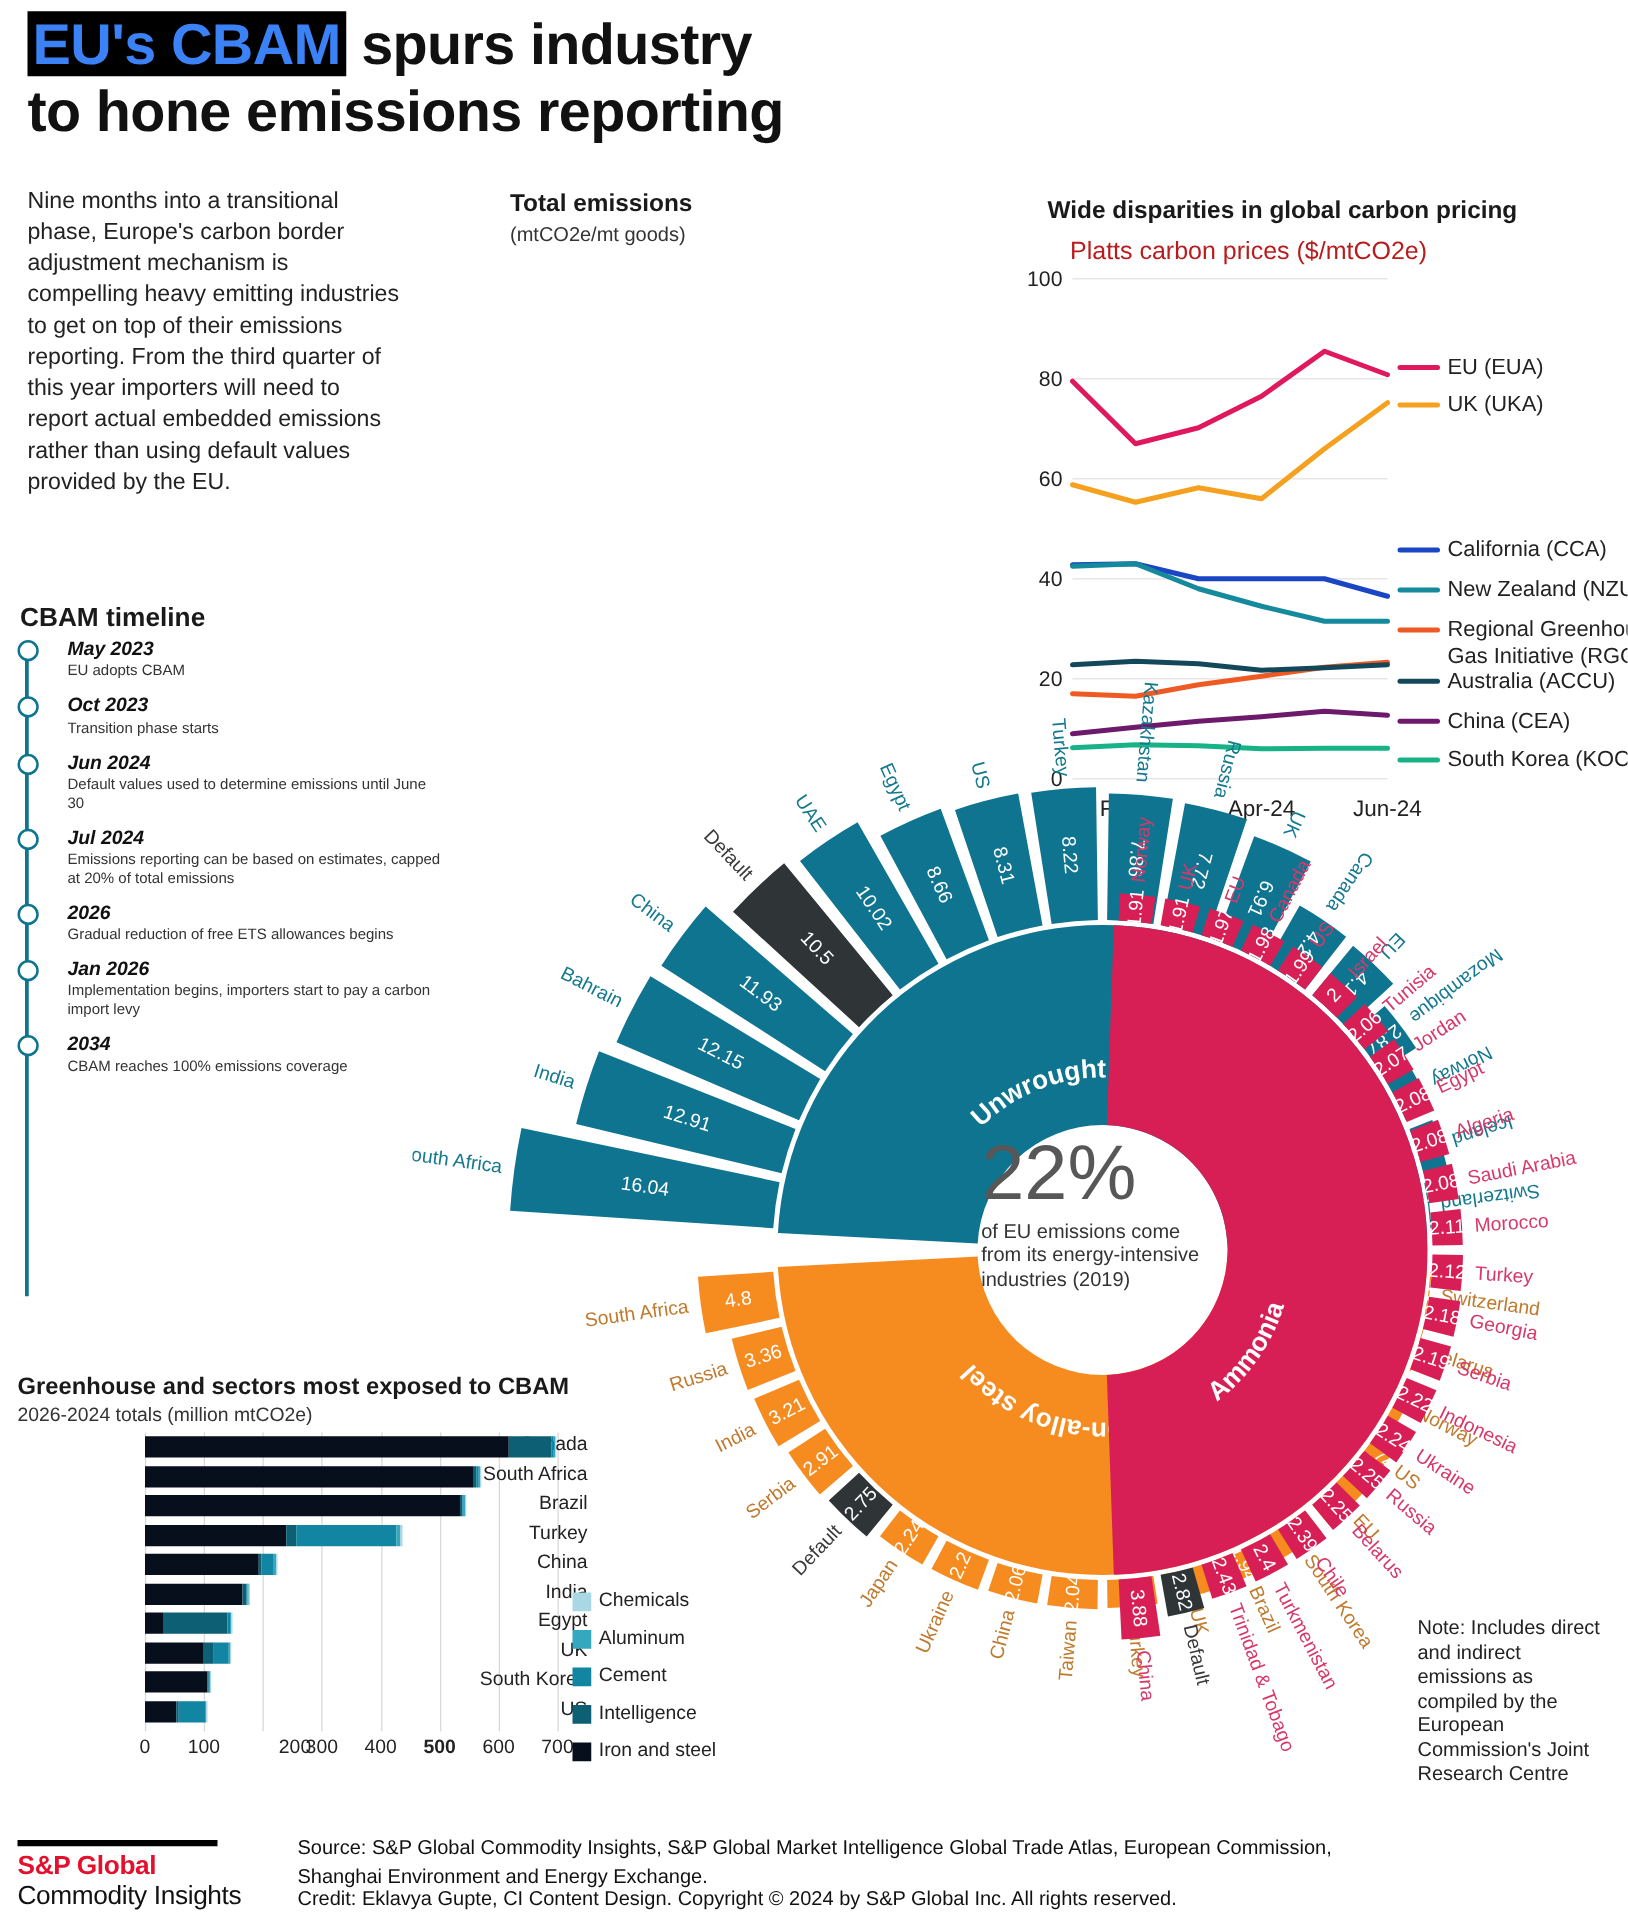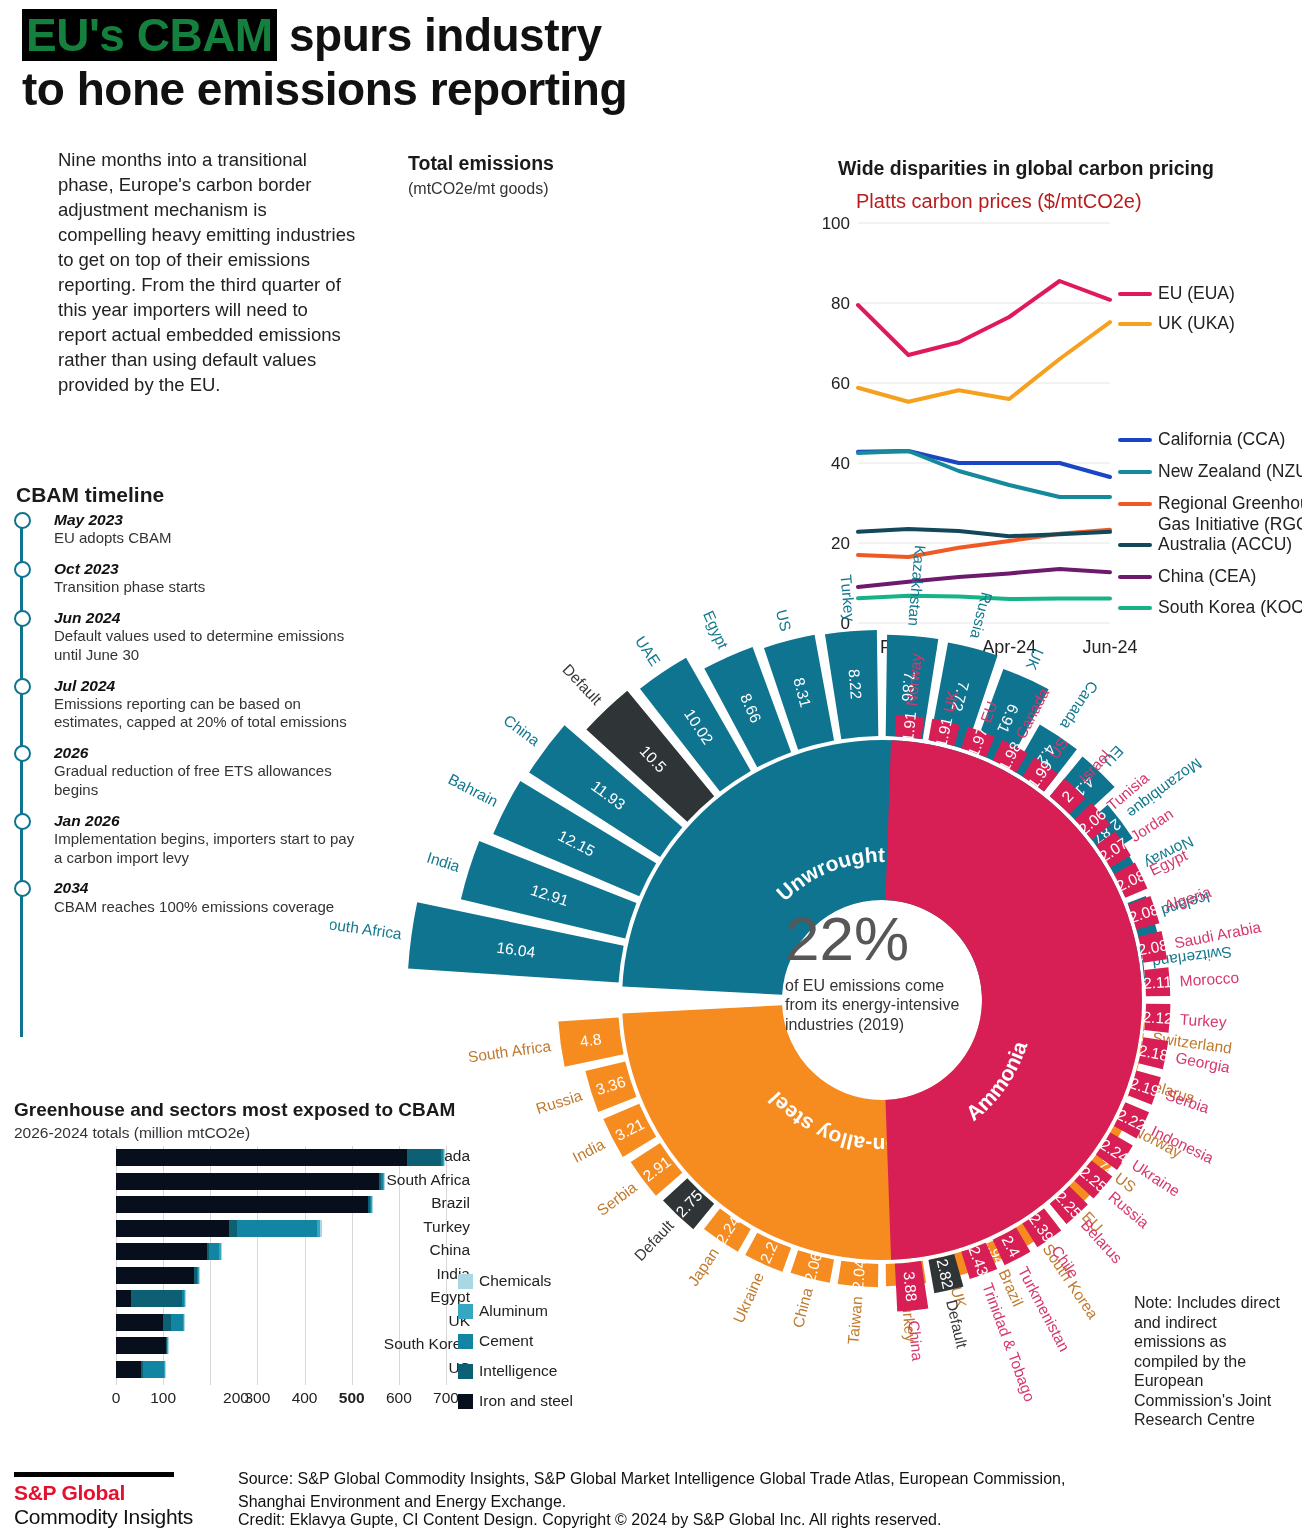--- a/index.html
+++ b/index.html
@@ -2,35 +2,35 @@
 <html><head>
 <meta charset="utf-8">
 <style>
   html,body{margin:0;padding:0;background:#ffffff;}
   body{width:1302px;height:1536px;position:relative;overflow:hidden;
        font-family:"Liberation Sans","DejaVu Sans",sans-serif;color:#1a1a1a;}
   .abs{position:absolute;}
 
   
   #title{left:22px;top:8px;width:1000px;font-size:46px;font-weight:700;line-height:1.18;letter-spacing:-0.5px;}
-  #title .hl{background:#000;color:#15803d;padding:0 4px;}
+  #title .hl{background:#000;color:#3b82f6;padding:0 4px;}
   #title .rest{color:#111;}
 
   
-  #intro{left:22px;top:148px;width:300px;font-size:18.5px;line-height:1.35;color:#222;margin-left:36px;}
+  #intro{left:22px;top:148px;width:300px;font-size:18.5px;line-height:1.35;color:#222;}
 
   
   #tl-title{left:16px;top:483px;font-size:21px;font-weight:700;}
   #timeline{left:16px;top:510px;width:340px;}
   .tl-row{position:relative;padding-left:38px;margin-bottom:11px;}
   .tl-line{position:absolute;left:20px;top:517px;width:3px;height:520px;background:#0e7490;}
   .tl-dot{position:absolute;left:-2px;top:2px;width:13px;height:13px;border-radius:50%;
           border:2.6px solid #0e7490;background:#fff;z-index:2;}
   .tl-date{font-size:15.5px;font-weight:700;color:#111;line-height:1.25;font-style:italic;}
-  .tl-desc{font-size:15px;color:#333;line-height:1.24;}
+  .tl-desc{font-size:12px;color:#333;line-height:1.24;}
 
   
   #bc-title{left:14px;top:1099px;font-size:19px;font-weight:700;}
   #bc-sub{left:14px;top:1124px;font-size:15.5px;color:#333;}
   #barchart{left:0px;top:1146px;width:470px;height:300px;}
   .bc-row{position:relative;height:23.5px;}
   .bc-label{position:absolute;right:0;top:1px;width:106px;text-align:right;font-size:15.5px;color:#222;}
   .bc-track{position:absolute;left:116px;top:3px;height:17px;}
   .bc-seg{height:100%;float:left;}
   .gridline{position:absolute;top:0;width:1px;background:#d8d8d8;}

